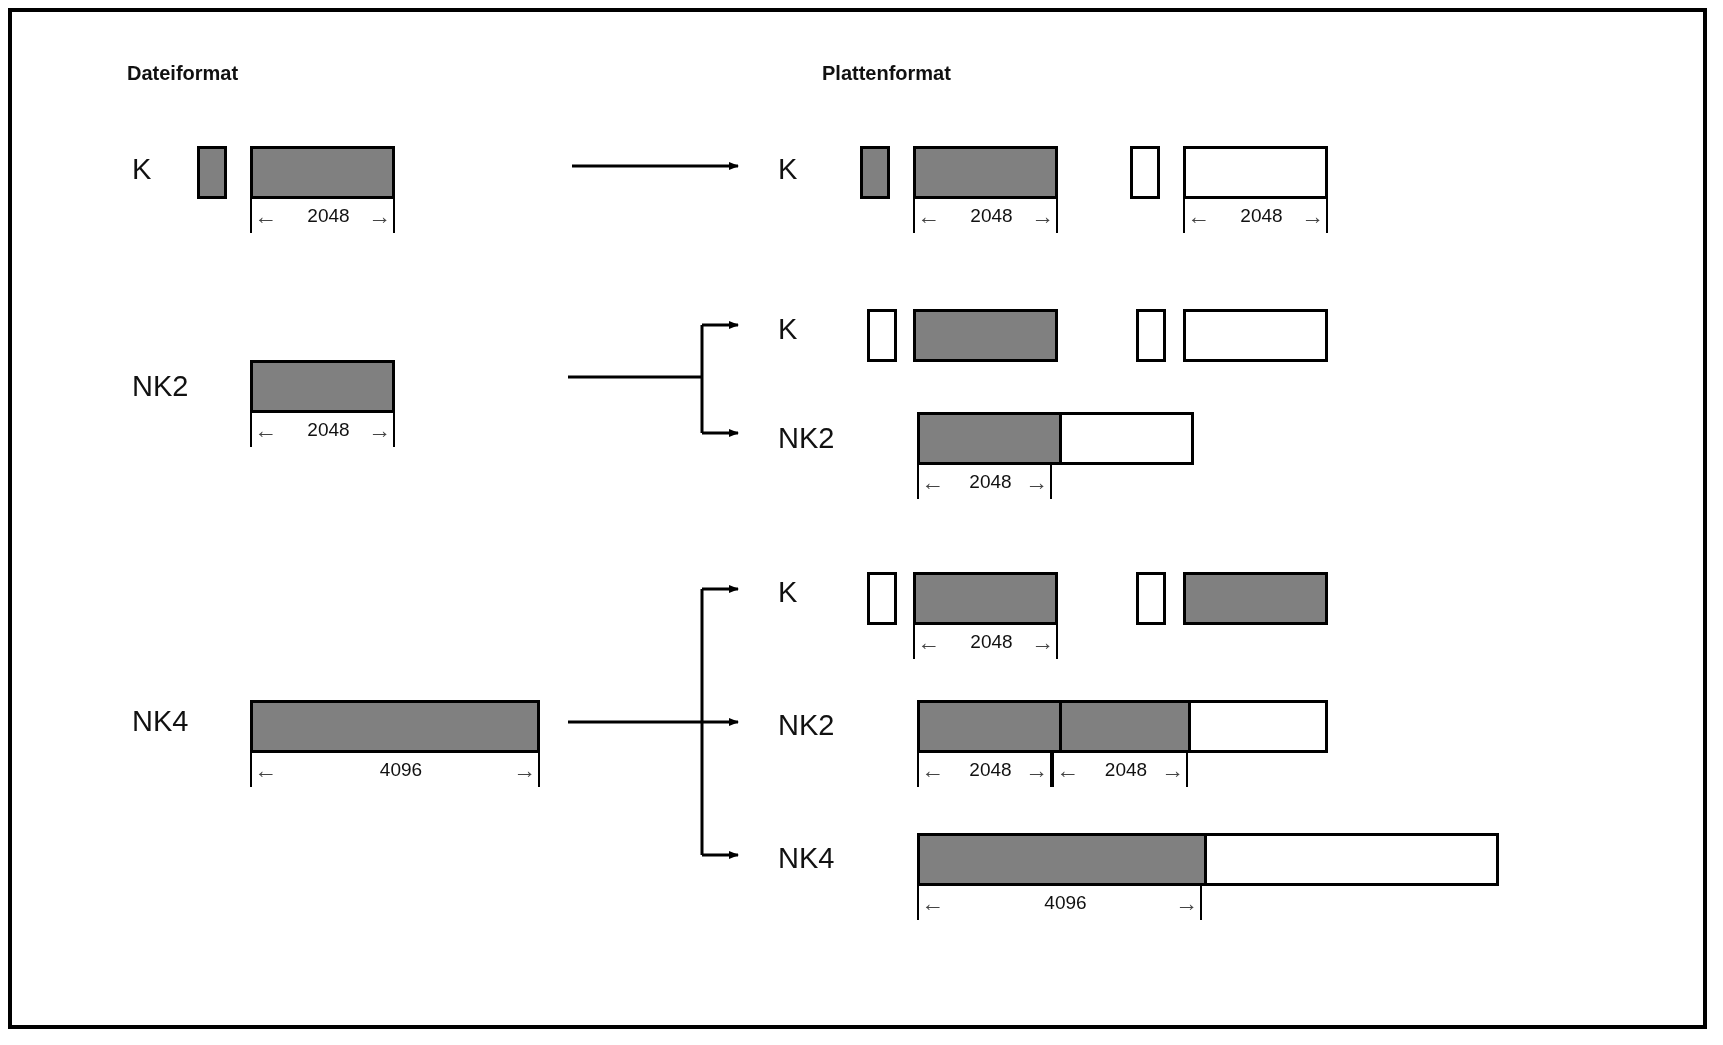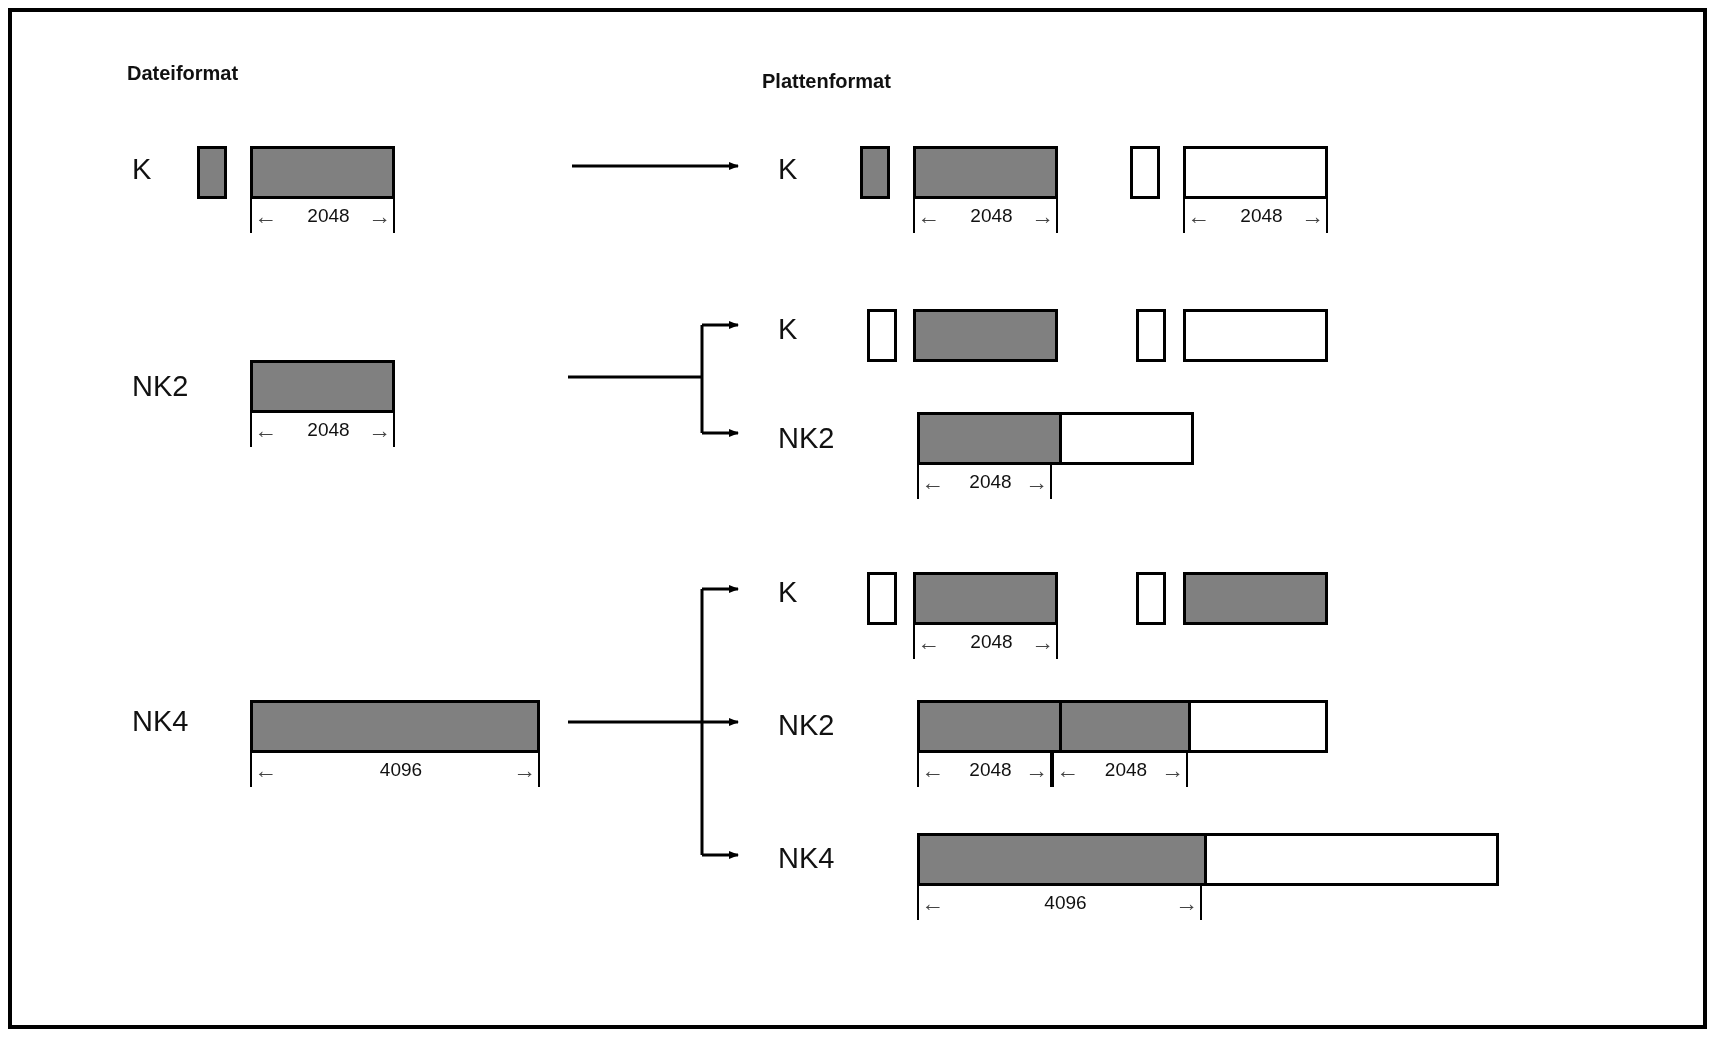--- a/index.html
+++ b/index.html
@@ -102,21 +102,21 @@
   }
 </style>
 </head>
 <body>
 
 <div id="frame">
   <div class="canvas">
 
     <div class="col-heading" style="left:115px; top:50px;">Dateiformat</div>
 
-    <div class="col-heading" style="left:750px; top:50px;margin-top:8px;">Plattenformat</div>
+    <div class="col-heading" style="left:810px; top:50px;">Plattenformat</div>
 
     <div class="row-label" style="left:120px; top:143px;">K</div>
 
     <div class="blk gray" style="left:185px; top:134px; width:30px; height:53px;"></div>
 
     <div class="blk gray" style="left:238px; top:134px; width:145px; height:53px;"></div>
 
     <div class="dim" style="left:238px; top:187px; width:145px;">
       <div class="tick l"></div>
       <div class="tick r"></div>

